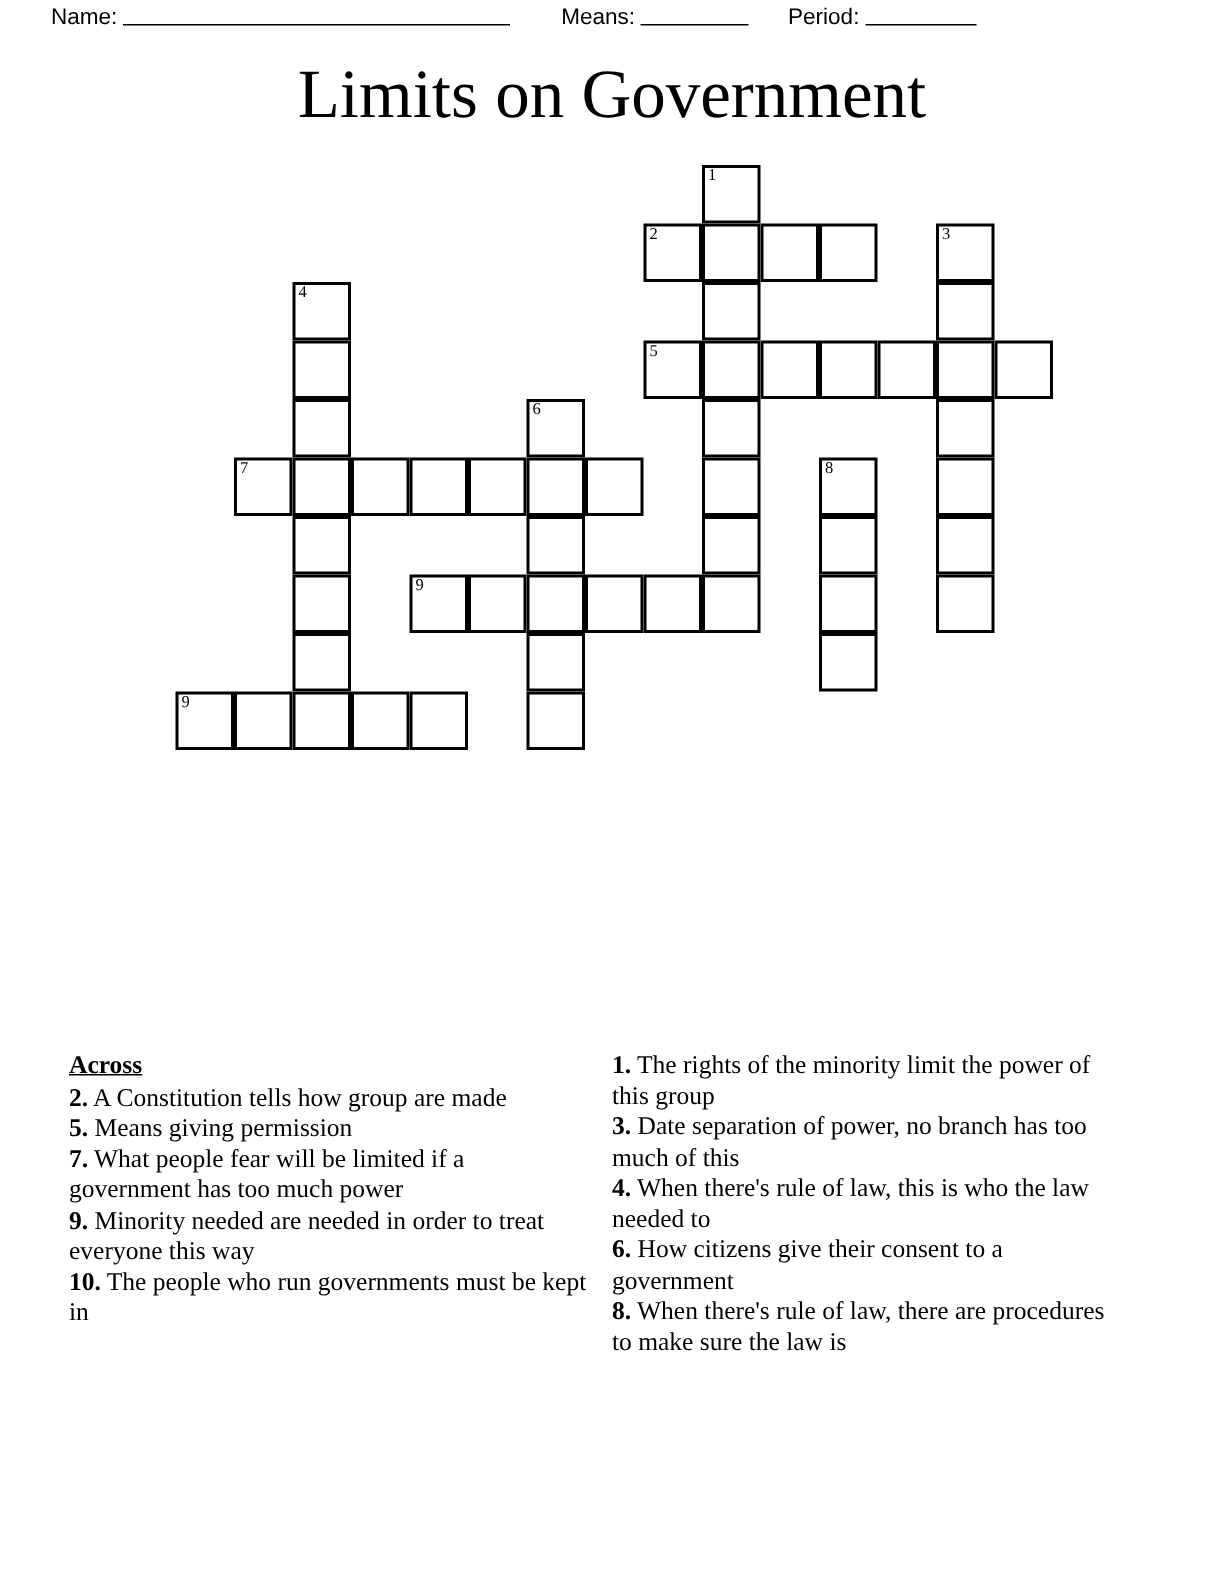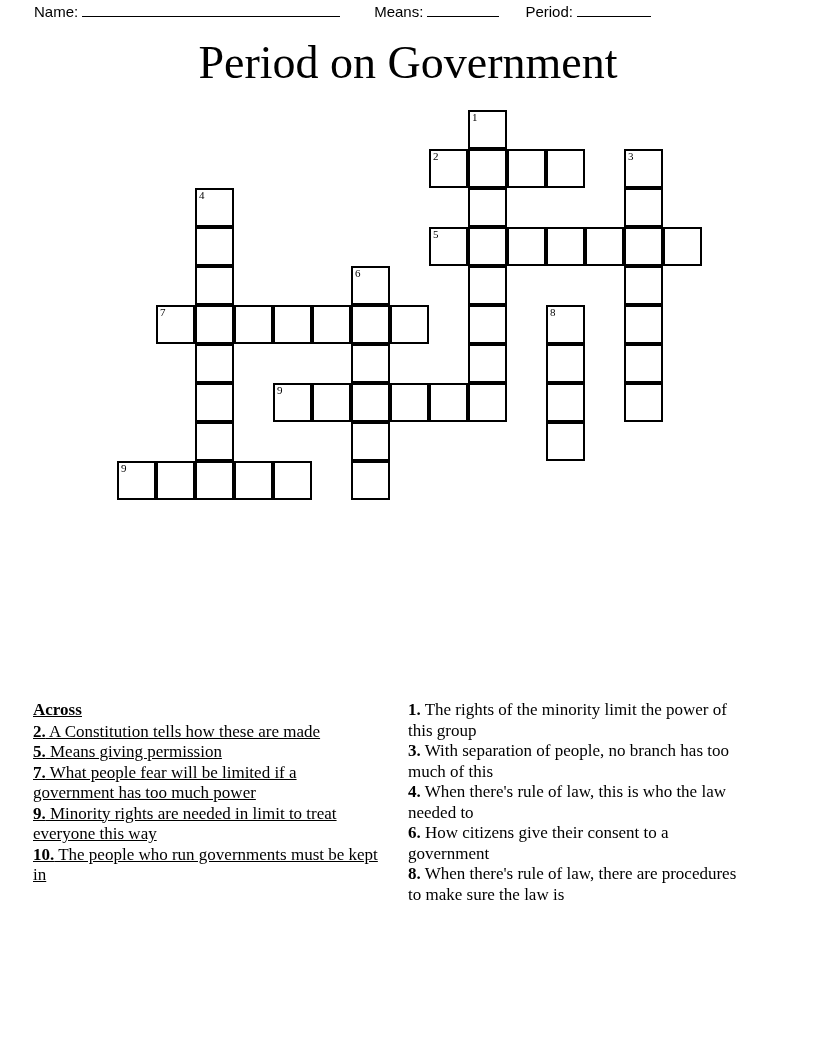--- a/index.html
+++ b/index.html
@@ -38,42 +38,42 @@
     width:39px;height:39px;
   }
   .cnum{
     position:absolute;left:2px;top:-1px;
     font-family:"Liberation Serif",serif;font-size:11px;line-height:12px;
   }
 
   
   .clues{position:absolute;top:700px;left:0;width:816px;}
   .col{position:absolute;top:0;font-size:17px;line-height:20.5px;}
-  .col-across{left:33px;width:345px;text-decoration:underline;}
+  .col-across{left:46px;width:345px;}
   .col-down{left:408px;width:345px;}
   .chead{font-weight:bold;text-decoration:underline;font-size:17px;display:block;margin-bottom:1px;}
   .clue{display:block;margin:0;}
   .clue b{font-weight:bold;}
 </style>
 </head>
 <body>
 
 <div class="hdr">
   <span class="padL"></span>
   <span class="lbl">Name:</span>
   <span class="rule r-name"></span>
   <span class="gapA"></span>
   <span class="lbl">Means:</span>
   <span class="rule r-date"></span>
   <span class="gapB"></span>
   <span class="lbl">Period:</span>
   <span class="rule r-period"></span>
 </div>
 
-<div class="title">Period on Government</div>
+<div class="title">Limits on Government</div>
 
 <div id="grid">
     <div class="cell" style="left: 468px; top: 110px;">
       <span class="cnum">1</span>
     </div>
     <div class="cell" style="left: 468px; top: 149px;"></div>
     <div class="cell" style="left: 468px; top: 188px;"></div>
     <div class="cell" style="left: 468px; top: 227px;"></div>
     <div class="cell" style="left: 468px; top: 266px;"></div>
     <div class="cell" style="left: 468px; top: 305px;"></div>
@@ -142,29 +142,29 @@
     </div>
     <div class="cell" style="left: 156px; top: 461px;"></div>
     <div class="cell" style="left: 234px; top: 461px;"></div>
     <div class="cell" style="left: 273px; top: 461px;"></div>
   </div>
 
 <div class="clues">
   <div class="col col-across">
     <span class="chead">Across</span>
     <div id="across-list">
-        <span class="clue"><b>2.</b><span> A Constitution tells how these are made</span></span>
+        <span class="clue"><b>2.</b><span> A Constitution tells how group are made</span></span>
         <span class="clue"><b>5.</b><span> Means giving permission</span></span>
         <span class="clue"><b>7.</b><span> What people fear will be limited if a government has too much power</span></span>
-        <span class="clue"><b>9.</b><span> Minority rights are needed in limit to treat everyone this way</span></span>
+        <span class="clue"><b>9.</b><span> Minority needed are needed in order to treat everyone this way</span></span>
         <span class="clue"><b>10.</b><span> The people who run governments must be kept in</span></span>
       </div>
   </div>
   <div class="col col-down">
     <div id="down-list">
         <span class="clue"><b>1.</b><span> The rights of the minority limit the power of this group</span></span>
-        <span class="clue"><b>3.</b><span> With separation of people, no branch has too much of this</span></span>
+        <span class="clue"><b>3.</b><span> Date separation of power, no branch has too much of this</span></span>
         <span class="clue"><b>4.</b><span> When there's rule of law, this is who the law needed to</span></span>
         <span class="clue"><b>6.</b><span> How citizens give their consent to a government</span></span>
         <span class="clue"><b>8.</b><span> When there's rule of law, there are procedures to make sure the law is</span></span>
       </div>
   </div>
 </div>
 
 </body></html>

